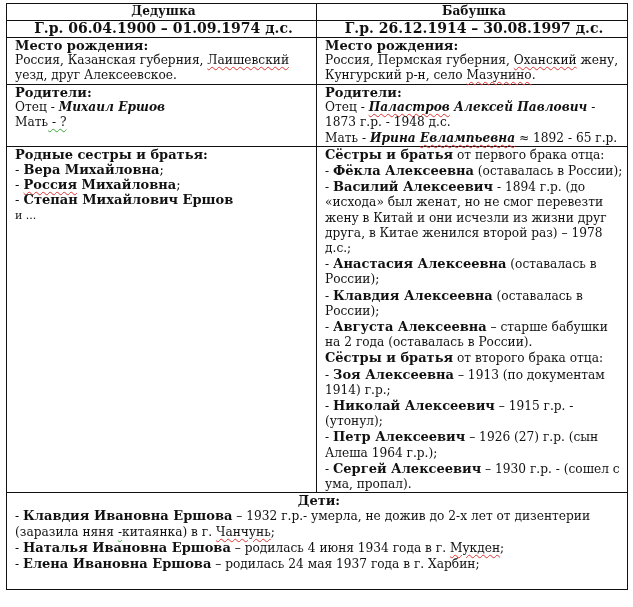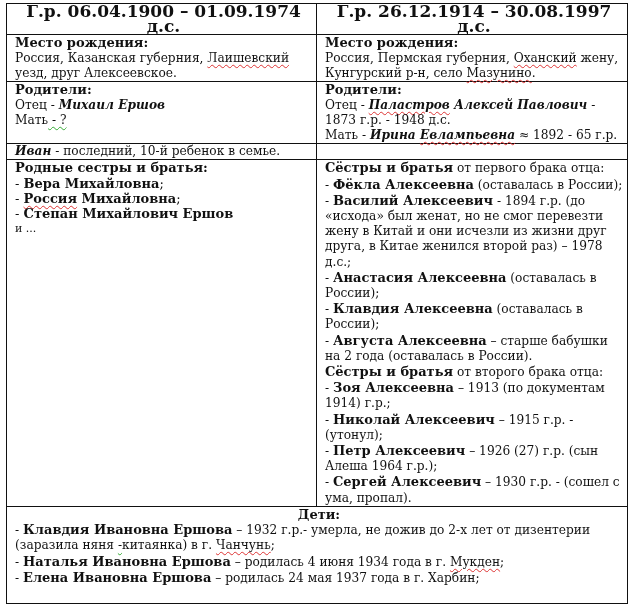--- a/index.html
+++ b/index.html
@@ -5,21 +5,21 @@
   html, body { margin:0; padding:0; background:#fff; }
   body { width:633px; height:607px; position:relative; overflow:hidden;
          font-family:"DejaVu Serif","Liberation Serif", serif; color:#111; }
   table.doc { position:absolute; left:6px; top:3px; width:621px;
               border-collapse:collapse; table-layout:fixed; font-size:12.2px; line-height:15.2px; }
   table.doc td { border:1.5px solid #111; vertical-align:top; padding:0 4px 0 8px; }
   col.c1 { width:310px; } col.c2 { width:311px; }
   .center { text-align:center; }
   .hdr td { height:16px; font-weight:bold; }
   .name td { height:30px; font-weight:bold; font-size:13px; line-height:15px; vertical-align:middle; }
-  .dates td { height:16px; font-weight:bold; font-size:17px; }
+  .dates td { height:16px; font-weight:bold; font-size:14px; }
   .b { font-weight:bold;font-style:italic; }
   .h13 { font-weight:bold; font-size:13px; }
   .sp { text-decoration:underline wavy #d33; text-decoration-thickness:1px; text-underline-offset:2px; }
   .spg { text-decoration:underline wavy #3a3; text-decoration-thickness:1px; text-underline-offset:2px; }
   .row-birth td { height:46px;margin-top:40px; }
   .row-par td { height:59px; }
   .row-ivan td { height:15px; }
   .row-sib td { height:316px; }
   .row-kids td { height:96px; padding-left:4px; }
   .line { display:block; }
@@ -27,20 +27,24 @@
 </head>
 <body>
 
 <table class="doc">
   <colgroup>
       <col class="c1">
       <col class="c2">
     </colgroup>
 
   <tbody>
+      <tr class="hdr">
+    <td class="center">Дедушка</td>
+    <td class="center">Бабушка</td>
+  </tr>
 
 
   <tr class="dates">
     <td class="center">Г.р. 06.04.1900   – 01.09.1974  д.с.</td>
     <td class="center">Г.р. 26.12.1914  – 30.08.1997  д.с.</td>
   </tr>
 
   <tr class="row-birth">
     <td>
       <span class="h13 line">Место рождения:</span>
@@ -60,24 +64,20 @@
       <span class="line"><span>Мать</span><span class="spg"> - ?</span></span>
     </td>
     <td>
       <span class="h13 line">Родители:</span>
       <span class="line"><span>Отец - </span><span class="b sp">Паластров</span><span class="b"> Алексей  Павлович</span><span>  -</span></span>
       <span class="line">1873 г.р. - 1948 д.с.</span>
       <span class="line"><span>Мать - </span><span class="b">Ирина </span><span class="b sp">Евлампьевна</span><span>  ≈ 1892 - 65 г.р.</span></span>
     </td>
   </tr>
 
-  <tr class="row-ivan">
-    <td><span class="b">Иван</span><span> - последний, 10-й ребенок в семье.</span></td>
-    <td></td>
-  </tr>
 
   <tr class="row-sib">
     <td>
       <span class="h13 line">Родные сестры и братья:</span>
       <span class="line h13"><span style="font-weight:normal">- </span><span>Вера</span><span> Михайловна</span><span style="font-weight:normal">;</span></span>
       <span class="line h13"><span style="font-weight:normal">- </span><span class="sp">Россия</span><span> Михайловна</span><span style="font-weight:normal">;</span></span>
       <span class="line h13"><span style="font-weight:normal">- </span><span>Степан</span><span> Михайлович  Ершов</span></span>
       <span class="line" style="font-size:11px">и ...</span>
     </td>
     <td>

